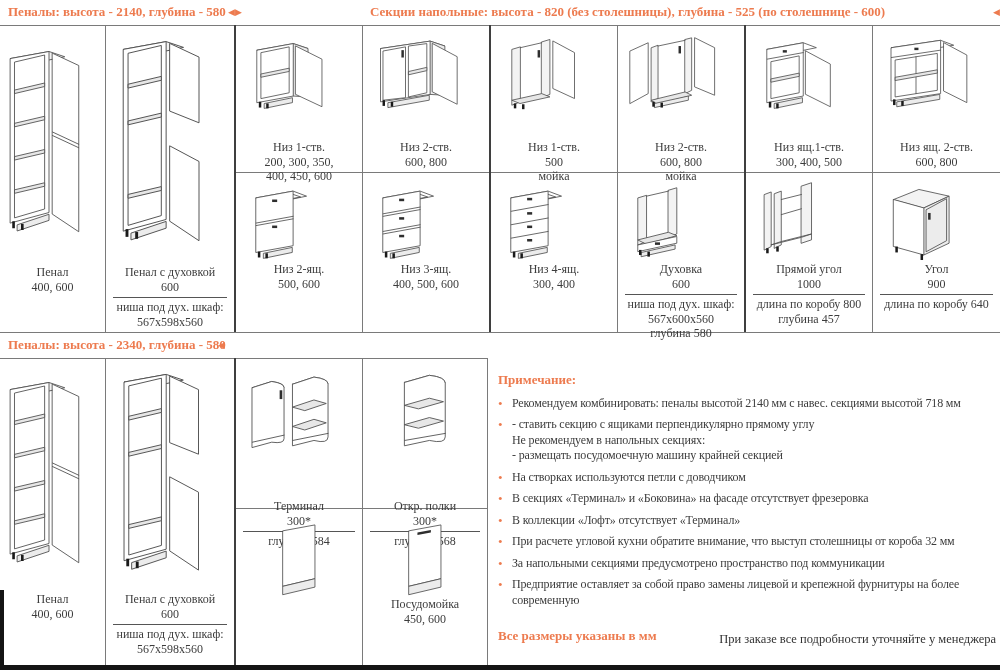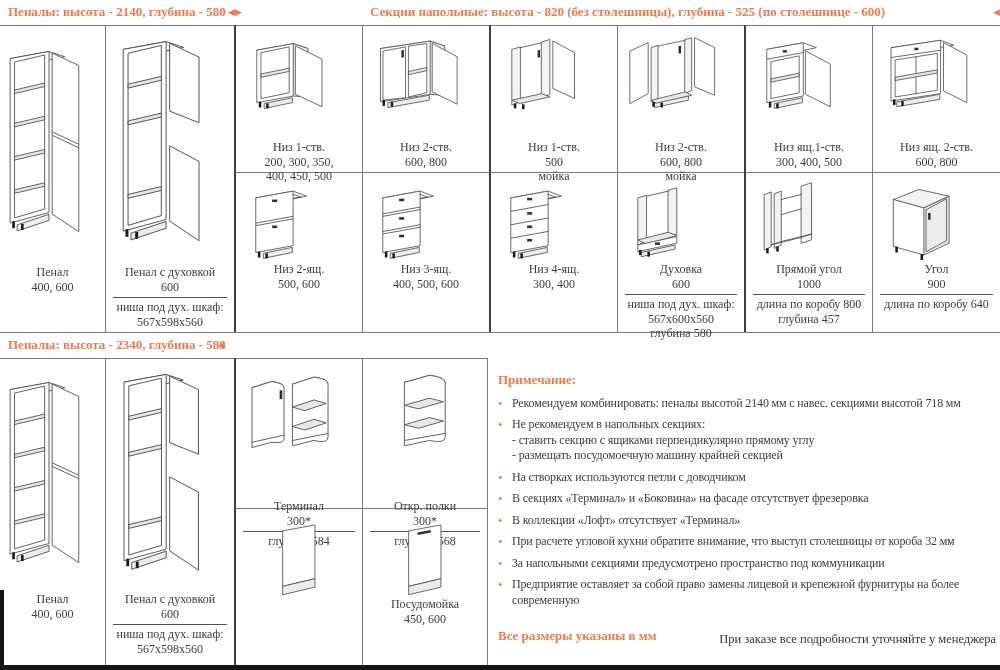--- a/index.html
+++ b/index.html
@@ -309,21 +309,21 @@
     </div>
   </div>
 
   <div class="cell r1" style="left:236px;top:25px;width:126px;height:147px">
     <svg class="d" viewBox="0 0 130 100">
         <use href="#cabBase1"></use>
       </svg>
     <div class="lbl">
       <div>Низ 1-ств.</div>
       <div>200, 300, 350,</div>
-      <div>400, 450, 500</div>
+      <div>400, 450, 600</div>
     </div>
   </div>
   <div class="cell r1" style="left:363px;top:25px;width:126px;height:147px">
     <svg class="d" viewBox="0 0 130 100">
         <use href="#cabBase2"></use>
       </svg>
     <div class="lbl">
       <div>Низ 2-ств.</div>
       <div>600, 800</div>
     </div>
@@ -494,22 +494,22 @@
     <div class="ntitle">Примечание:</div>
     <div class="note-item">
       <span class="dot">•</span>
       <div class="ntxt">
           <div>Рекомендуем комбинировать: пеналы высотой 2140 мм с навес. секциями высотой 718 мм</div>
         </div>
     </div>
     <div class="note-item">
       <span class="dot">•</span>
       <div class="ntxt">
+        <div>- ставить секцию с ящиками перпендикулярно прямому углу</div>
         <div>Не рекомендуем в напольных секциях:</div>
-        <div>- ставить секцию с ящиками перпендикулярно прямому углу</div>
         <div>- размещать посудомоечную машину крайней секцией</div>
       </div>
     </div>
     <div class="note-item">
       <span class="dot">•</span>
       <div class="ntxt">
           <div>На створках используются петли с доводчиком</div>
         </div>
     </div>
     <div class="note-item">

